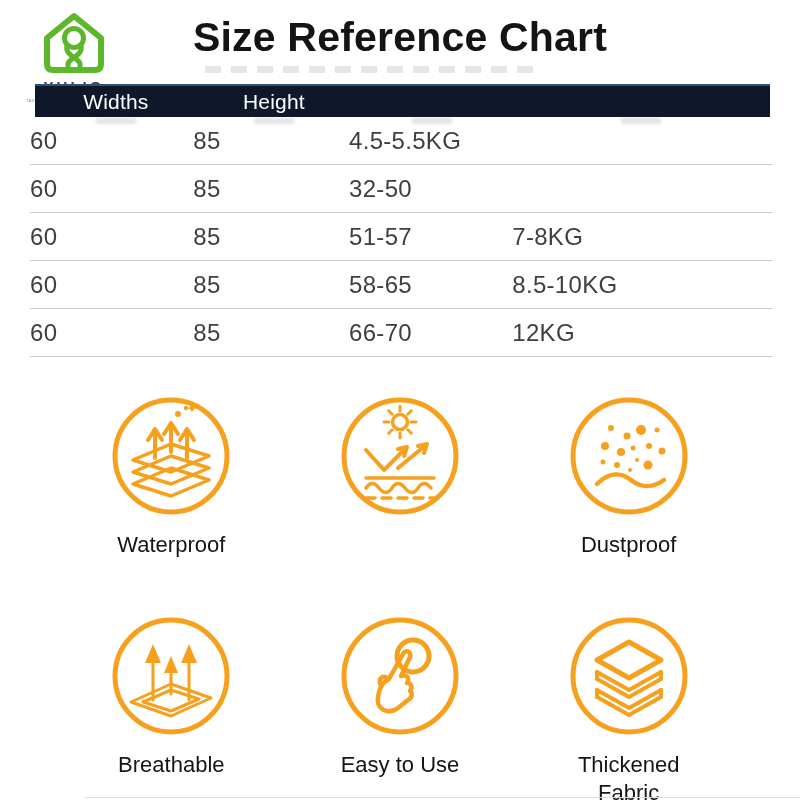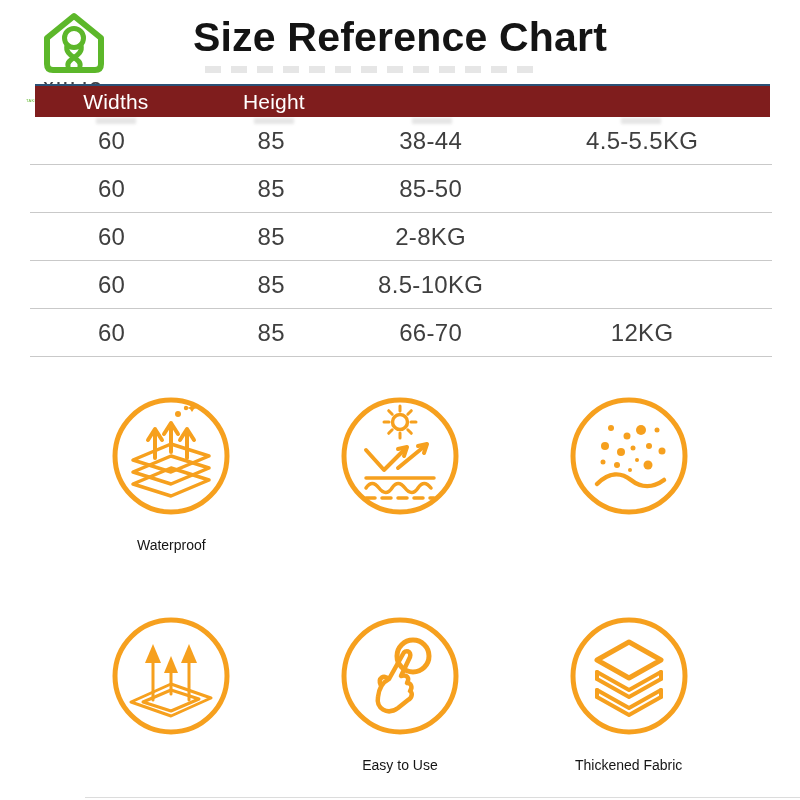--- a/index.html
+++ b/index.html
@@ -22,36 +22,36 @@
   
   .ghost-top{position:absolute;left:205px;top:66px;width:330px;height:7px;opacity:.5;
              filter:blur(.7px);
              background:repeating-linear-gradient(90deg,#cfcfcf 0 16px,transparent 16px 26px);}
   .ghost-under{position:absolute;left:35px;top:118px;width:735px;display:grid;
                grid-template-columns:22% 21% 22% 35%;justify-items:center;}
   .ghost-under span{width:40px;height:6px;background:#c6c6c6;filter:blur(1.6px);opacity:.45;}
 
   
   .size-table{position:absolute;left:30px;top:84px;width:742px;}
-  .thead{box-sizing:border-box;margin-left:5px;width:735px;height:33px;background:#7f1d1d;
+  .thead{box-sizing:border-box;margin-left:5px;width:735px;height:33px;background:#0f172a;
          border-top:2px solid #2b5176;display:grid;grid-template-columns:22% 21% 22% 35%;
          align-items:center;}
   .thead div{color:#ffffff;font-size:21px;text-align:center;letter-spacing:.2px;}
   .trow{height:47px;display:grid;grid-template-columns:22% 21% 22% 35%;align-items:center;
         border-bottom:1px solid #c9c9c9;}
-  .trow div{font-size:24px;color:#3f3f3f;text-align:center;letter-spacing:.3px;}
+  .trow div{font-size:24px;color:#3f3f3f;letter-spacing:.3px;}
 
   
   .feat-row{position:absolute;left:57px;width:686px;display:grid;
             grid-template-columns:repeat(3,1fr);justify-items:center;}
   .feat-row1{top:396px;}
   .feat-row2{top:616px;}
   .feat{display:flex;flex-direction:column;align-items:center;}
   .feat svg{display:block;}
-  .feat-label{margin-top:15px;font-size:14px;line-height:28px;text-align:center;
+  .feat-label{margin-top:15px;font-size:22px;line-height:28px;text-align:center;
               color:#151515;max-width:165px;}
 
   .bottom-line{position:absolute;left:85px;top:797px;width:715px;height:1px;background:#dcdcdc;}
 </style>
 </head>
 <body>
 
 <div class="logo">
   <svg width="82" height="70" viewBox="0 0 82 70">
     <g fill="none" stroke="#5cb72a" stroke-width="6" stroke-linejoin="round" stroke-linecap="round">
@@ -77,36 +77,37 @@
 
 <div class="size-table">
   <div class="thead">
     <div>Widths</div>
     <div>Height</div>
   </div>
 
   <div class="trow">
     <div>60</div>
     <div>85</div>
-    <div>38-44</div>
     <div>4.5-5.5KG</div>
   </div>
   <div class="trow">
     <div>60</div>
     <div>85</div>
-    <div>85-50</div>
-  </div>
-  <div class="trow">
-    <div>60</div>
-    <div>85</div>
-    <div>2-8KG</div>
-  </div>
-  <div class="trow">
-    <div>60</div>
-    <div>85</div>
+    <div>32-50</div>
+  </div>
+  <div class="trow">
+    <div>60</div>
+    <div>85</div>
+    <div>51-57</div>
+    <div>7-8KG</div>
+  </div>
+  <div class="trow">
+    <div>60</div>
+    <div>85</div>
+    <div>58-65</div>
     <div>8.5-10KG</div>
   </div>
   <div class="trow">
     <div>60</div>
     <div>85</div>
     <div>66-70</div>
     <div>12KG</div>
   </div>
 </div>
 
@@ -172,20 +173,21 @@
           <circle cx="80" cy="50" r="3"></circle>
         <circle cx="93" cy="55" r="3.5"></circle>
           <circle cx="34" cy="66" r="2.5"></circle>
         <circle cx="48" cy="69" r="3"></circle>
           <circle cx="68" cy="64" r="2"></circle>
         <circle cx="79" cy="69" r="4.5"></circle>
           <circle cx="61" cy="74" r="2"></circle>
       </g>
       <path d="M28,88 C40,76 52,76 62,84 C72,92 84,92 95,84" fill="none" stroke="#F6A01E" stroke-width="4.5" stroke-linecap="round"></path>
     </svg>
+    <div class="feat-label">Dustproof</div>
   </div>
 </div>
 
 <div class="feat-row feat-row2">
 
   <div class="feat">
     <svg width="120" height="120" viewBox="0 0 120 120">
       <g fill="none" stroke="#F6A01E" stroke-linecap="round" stroke-linejoin="round">
         <circle cx="60" cy="60" r="56" stroke-width="5"></circle>
         <path d="M20,86 L60,68 L100,82 L60,100 Z" stroke-width="3"></path>
@@ -193,20 +195,21 @@
         <path d="M42,84 V46" stroke-width="3"></path>
         <path d="M60,78 V56" stroke-width="3"></path>
         <path d="M78,84 V46" stroke-width="3"></path>
       </g>
       <g fill="#F6A01E" stroke="none">
         <polygon points="42,28 34,47 50,47"></polygon>
         <polygon points="60,40 53,57 67,57"></polygon>
         <polygon points="78,28 70,47 86,47"></polygon>
       </g>
     </svg>
+    <div class="feat-label">Breathable</div>
   </div>
 
   <div class="feat">
     <svg width="120" height="120" viewBox="0 0 120 120">
       <g fill="none" stroke="#F6A01E" stroke-linecap="round" stroke-linejoin="round">
         <circle cx="60" cy="60" r="56" stroke-width="5"></circle>
         <circle cx="73" cy="40" r="16" stroke-width="5"></circle>
         <path d="M49,63 L63,38 C65,33 72,35 70,41 L61,60
                  C67,58 70,62 67,67
                  C71,67 73,71 70,75

